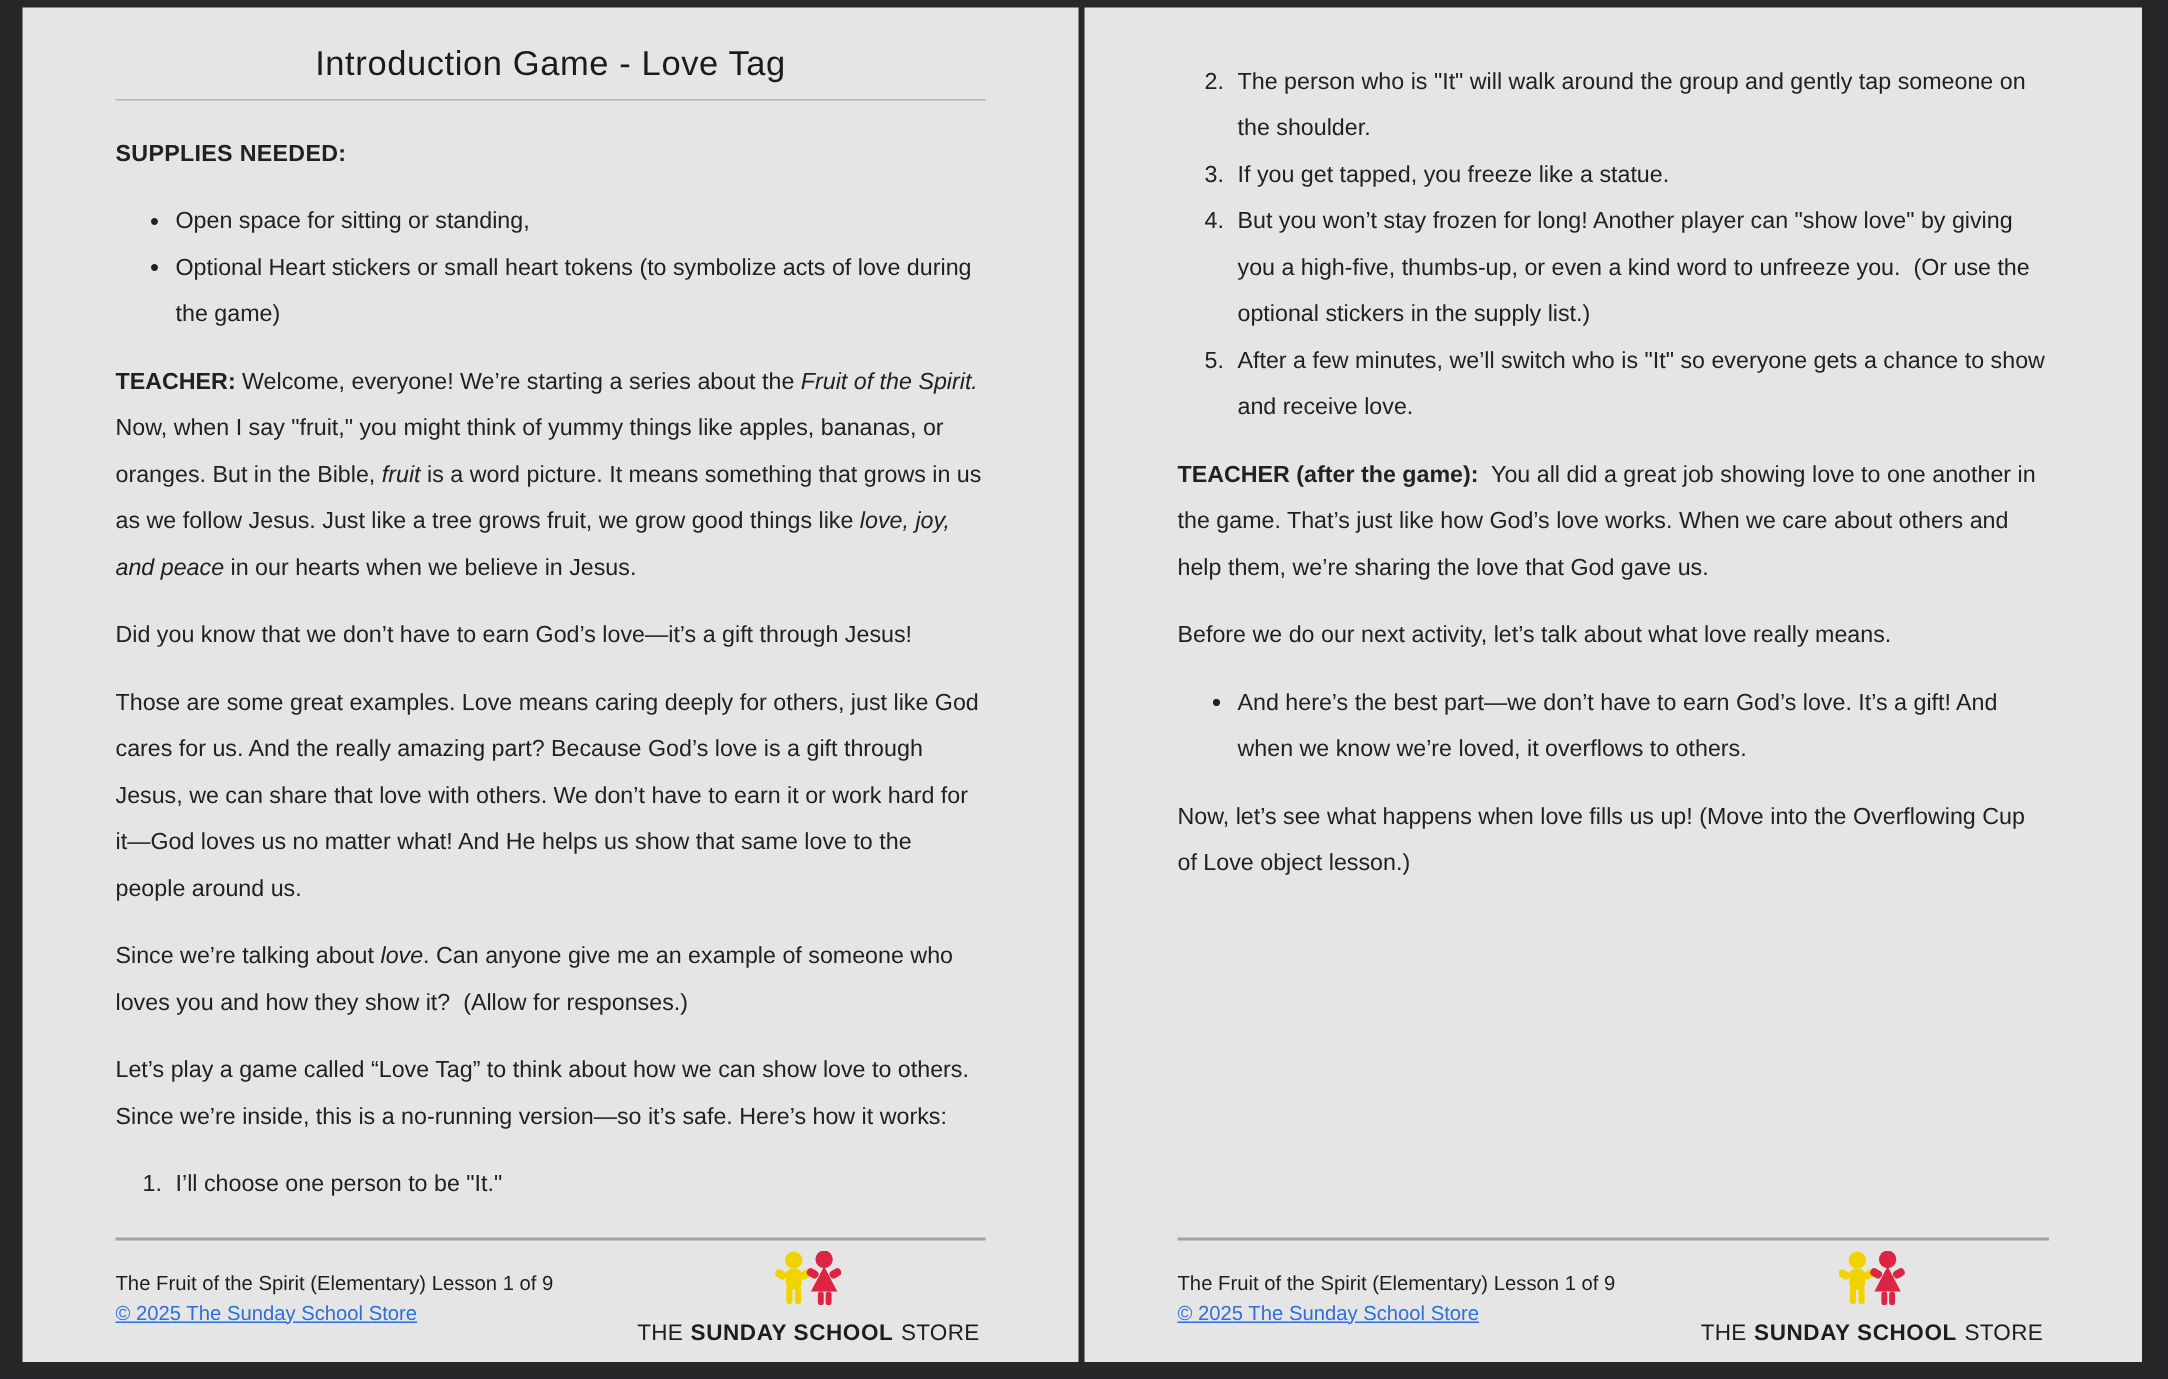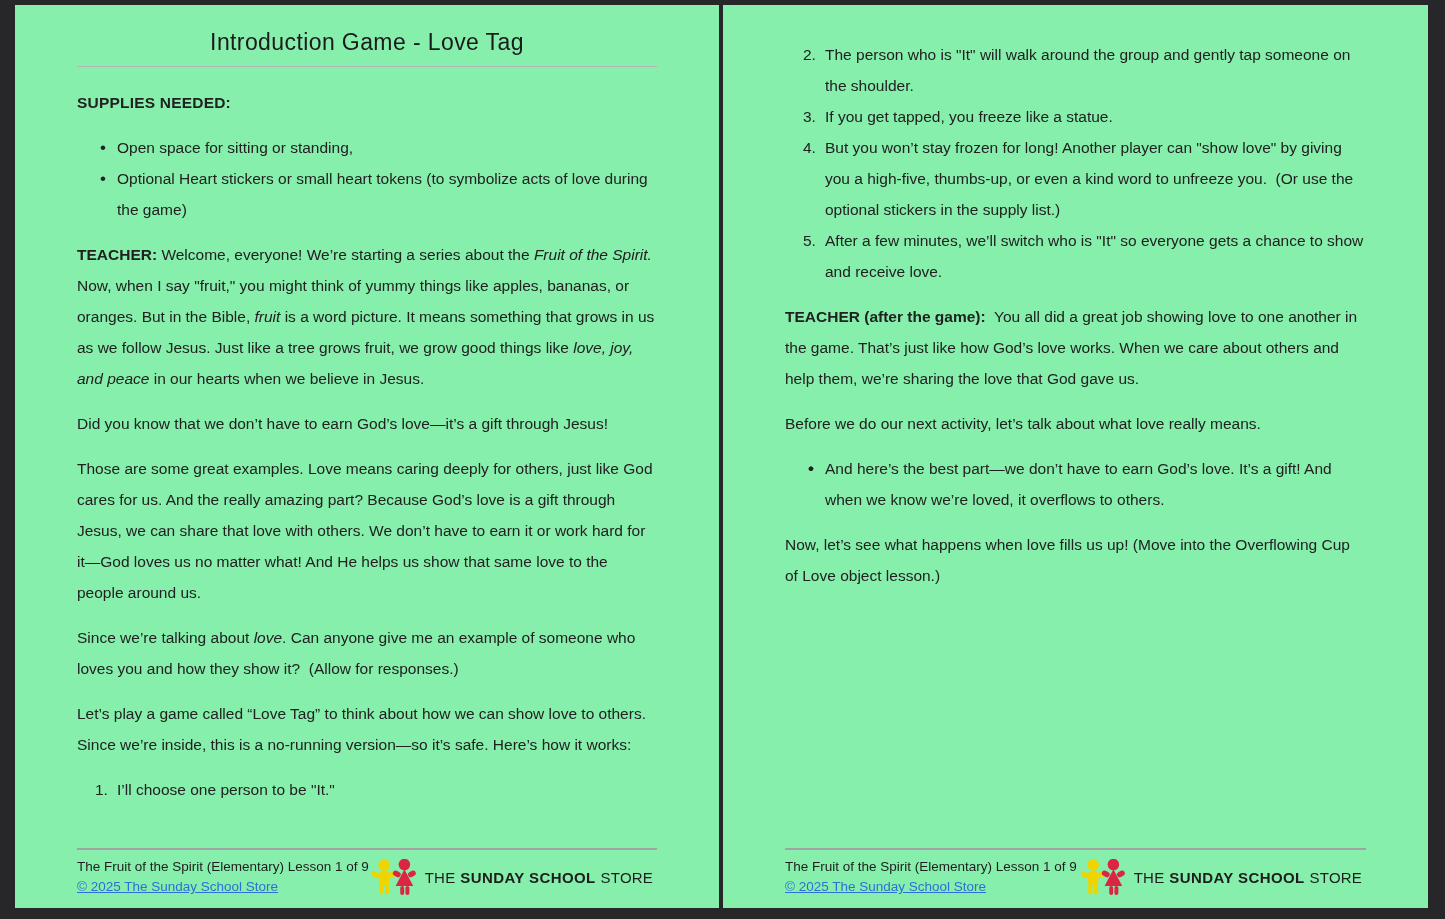--- a/index.html
+++ b/index.html
@@ -3,21 +3,21 @@
 <meta charset="utf-8">
 <style>
   html, body { margin:0; padding:0; }
   body {
     width:1445px; height:919px; overflow:hidden;
     background:#27272a;
     font-family:"Liberation Sans", sans-serif;
     position:relative;
   }
   .page {
-    position:absolute; top:5px; height:903px; background:#86efac;
+    position:absolute; top:5px; height:903px; background:#e5e5e5;
   }
   #page-left  { left:15px;  width:704px; }
   #page-right { left:723px; width:705px; }
   .content {
     padding:20px 62px 0 62px;
     color:#212121;
     font-size:15.5px;
   }
   .doc-title {
     font-size:23px; font-weight:400; text-align:center;
@@ -39,21 +39,21 @@
   .footer {
     position:absolute; left:62px; right:62px; bottom:11px;
   }
   .footer-rule { height:2px; background:#a2a2a2; }
   .footer-row {
     display:flex; justify-content:space-between; align-items:center;
     margin-top:7px;
   }
   .footer-left { font-size:13.5px; line-height:20px; color:#1e1e1e; }
   .footer-link { text-decoration:underline; cursor:pointer; }
-  .logo { display:flex; align-items:center; gap:9px; margin-right:4px; }
+  .logo { display:flex; align-items:center; gap:9px; margin-right:4px;flex-direction:column; }
   .logo svg { width:44px; height:37px; display:block; }
   .brand {
     font-size:15px; color:#1d1d1d; letter-spacing:0.2px;
     white-space:nowrap; display:flex; gap:5px;
   }
   .brand .bold { font-weight:800; letter-spacing:0.4px; }
 </style>
 </head>
 <body style="background: rgb(39, 39, 42);">
 

